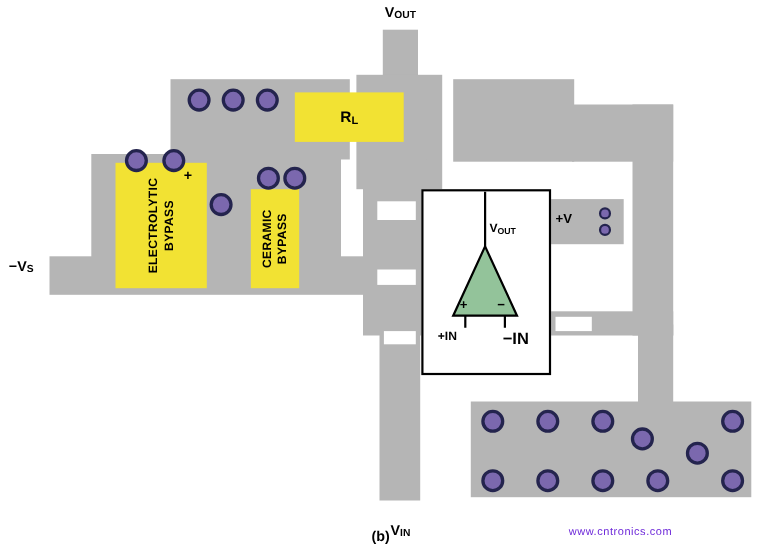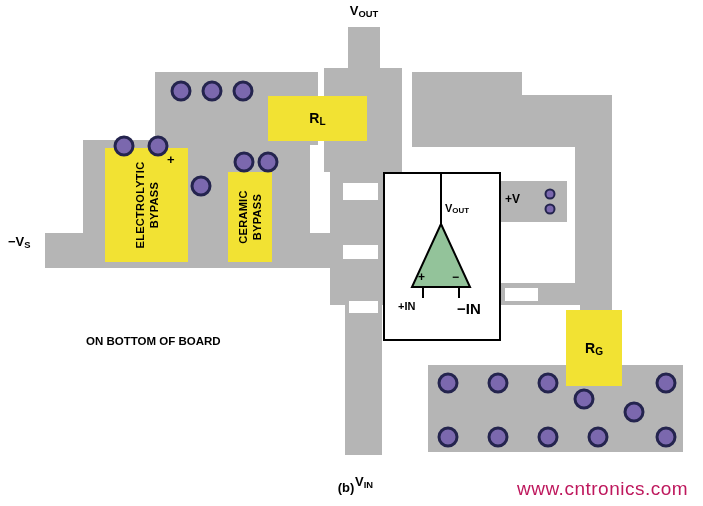--- a/index.html
+++ b/index.html
@@ -15,21 +15,21 @@
        background:#7b68ae;transform:translate(-50%,-50%);}
   .lbl{position:absolute;font-weight:bold;font-size:13px;white-space:nowrap;}
   .ctrtxt{text-align:center;}
   .sb{font-size:0.72em;vertical-align:-0.18em;}
   .vtext{position:absolute;left:50%;top:50%;transform:translate(-50%,-50%) rotate(-90deg);
          text-align:center;font-size:11px;line-height:14px;font-weight:bold;letter-spacing:0.3px;}
   .opamp{position:absolute;left:383px;top:172px;width:118px;height:169px;background:#fff;
          border:2px solid #000;box-sizing:border-box;}
   .oa-abs{position:absolute;font-weight:bold;}
   .note{position:absolute;left:86px;top:334px;font-size:11.5px;font-weight:bold;line-height:15.5px;white-space:nowrap;}
-  .wm{position:absolute;left:517px;top:478px;font-size:19px;color:#be185d;letter-spacing:0.5px;}
+  .wm{position:absolute;left:517px;top:478px;font-size:10px;color:#6d28d9;letter-spacing:0.5px;}
 </style>
 </head>
 <body>
 
 <div class="board">
 
   <div class="cu" style="left:348px;top:27px;width:32px;height:45px;"></div>
   <div class="cu" style="left:324px;top:68px;width:78px;height:104px;"></div>
   <div class="cu" style="left:330px;top:145px;width:58px;height:160px;"></div>
   <div class="cu" style="left:45px;top:233px;width:345px;height:35px;"></div>
@@ -42,25 +42,22 @@
   <div class="cu" style="left:580px;top:295px;width:32px;height:80px;"></div>
   <div class="cu" style="left:428px;top:365px;width:255px;height:87px;"></div>
   <div class="cu" style="left:345px;top:300px;width:37px;height:155px;"></div>
   <div class="cu" style="left:497px;top:181px;width:70px;height:41px;"></div>
 
   <div class="slot" style="left:343px;top:183px;width:35px;height:17px;"></div>
   <div class="slot" style="left:343px;top:245px;width:35px;height:14px;"></div>
   <div class="slot" style="left:349px;top:301px;width:29px;height:12px;"></div>
   <div class="slot" style="left:505px;top:288px;width:33px;height:13px;"></div>
 
-  <div class="comp ctr" style="left:268px;top:96px;width:99px;height:45px;">
+  <div class="comp ctr" style="left:268px;top:84px;width:99px;height:45px;">
     <span><span>R</span><span class="sb">L</span></span>
-  </div>
-  <div class="comp ctr" style="left:566px;top:310px;width:56px;height:76px;">
-    <span><span>R</span><span class="sb">G</span></span>
   </div>
 
   <div class="comp" style="left:105px;top:148px;width:83px;height:114px;">
     <div class="vtext" style="width:112px;">
       <div>ELECTROLYTIC</div>
       <div>BYPASS</div>
     </div>
     <span style="position:absolute;left:62px;top:4px;font-size:13px;">+</span>
   </div>
 
@@ -115,18 +112,17 @@
   </div>
   <div class="lbl ctrtxt" style="left:336px;top:458px;width:56px;margin-top:16px;">
     <span>V</span><span class="sb">IN</span>
   </div>
   <div class="lbl" style="left:8px;top:234px;">
     <span>−V</span><span class="sb">S</span>
   </div>
   <div class="lbl ctrtxt" style="left:326px;top:480px;width:40px;">(b)</div>
 
   <div class="note">
-    <div>ON BOTTOM OF BOARD</div>
   </div>
 
   <div class="wm">www.cntronics.com</div>
 
 </div>
 
 </body></html>

